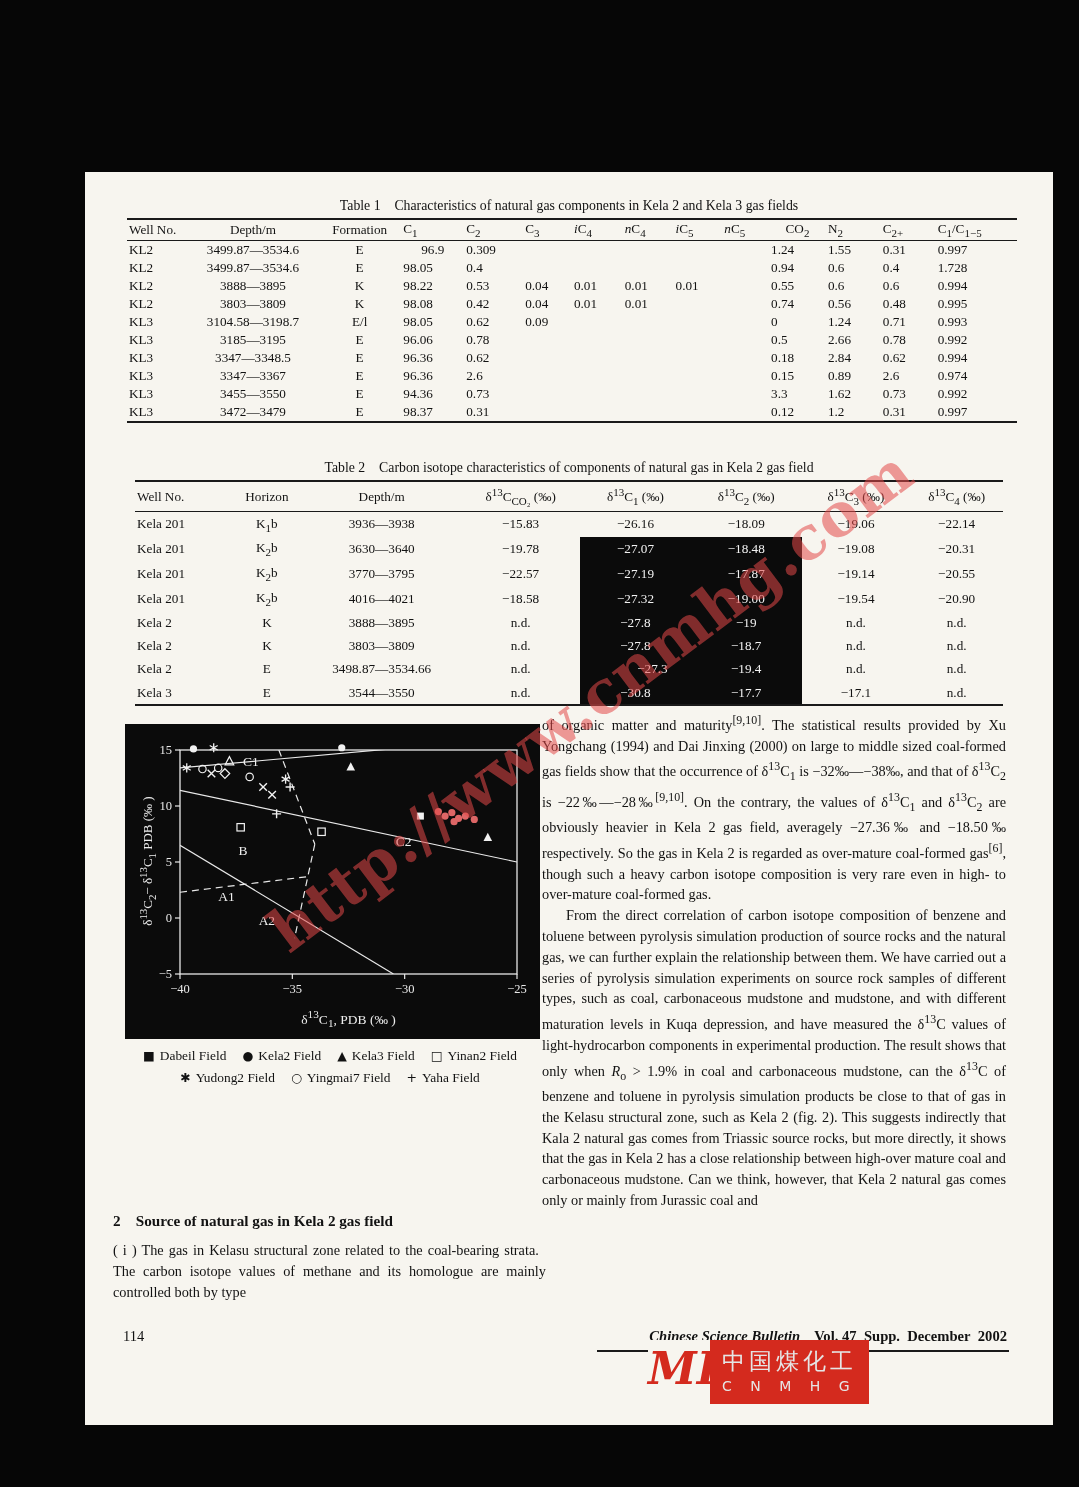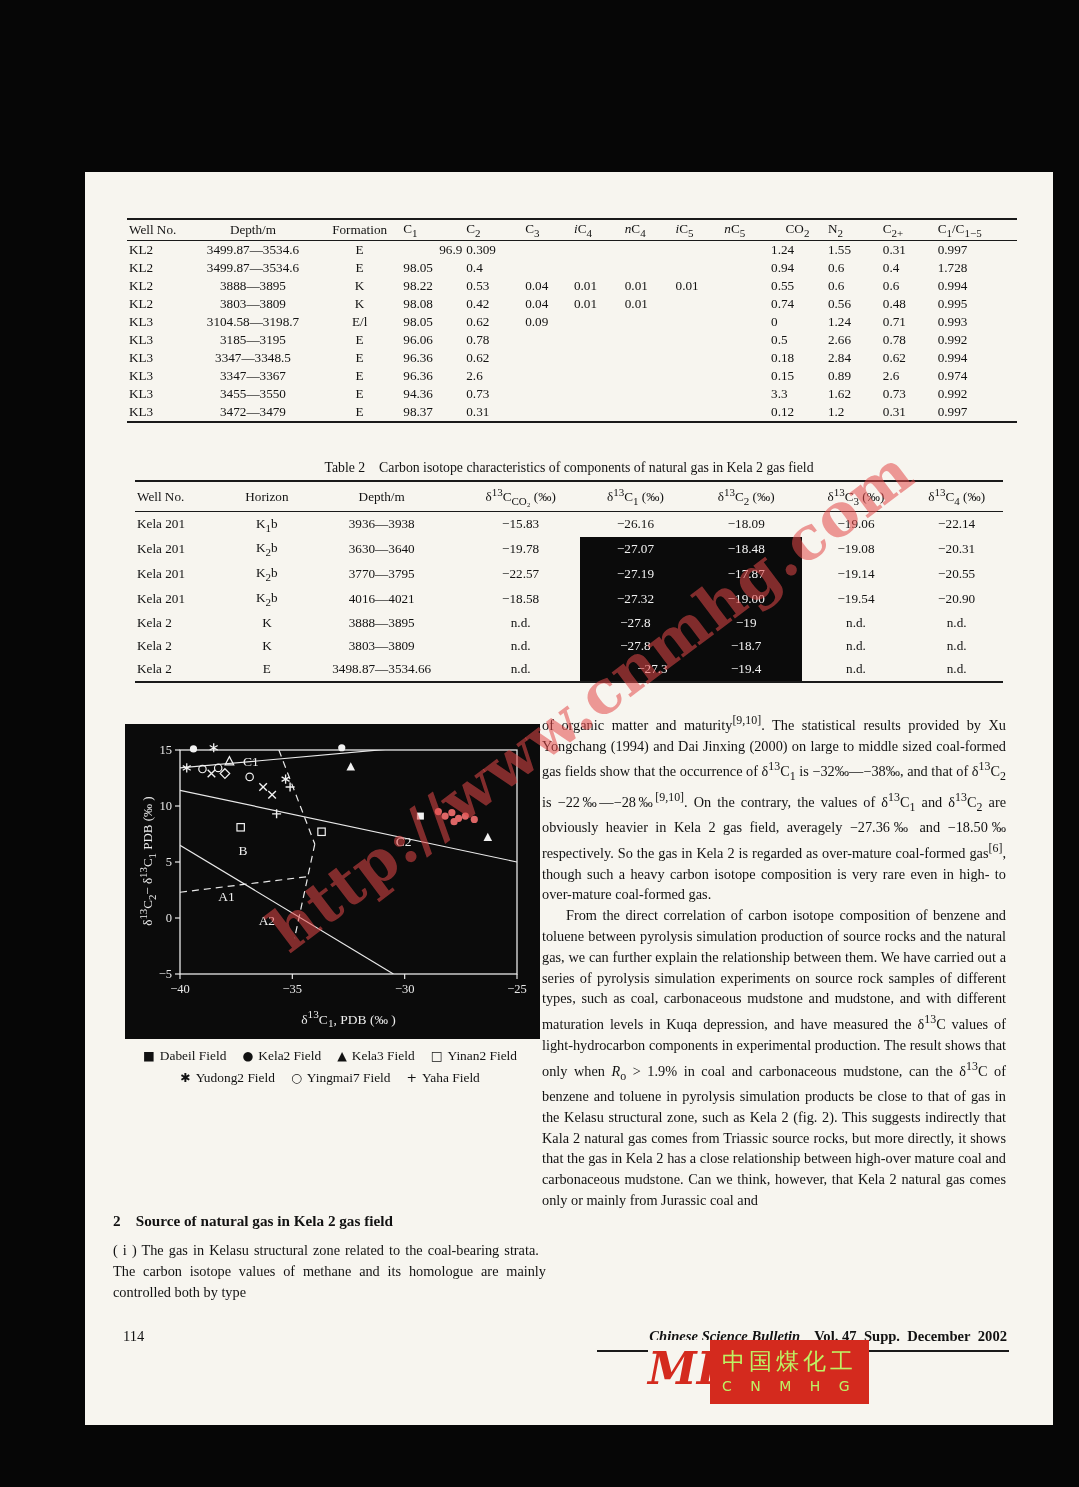--- a/index.html
+++ b/index.html
@@ -41,34 +41,35 @@
   .rcol p + p{text-indent:24px;}
 
   .pnum{position:absolute;left:38px;top:1156px;font-size:14.5px;}
   .footerline{position:absolute;right:46px;top:1156px;font-size:14.6px;font-weight:bold;}
   .jname{font-style:italic;margin-right:14px;}
   .footer-rule{position:absolute;left:512px;top:1178px;width:412px;height:1.5px;background:#1a1a1a;}
 
   .logo{position:absolute;left:563px;top:1168px;height:64px;display:flex;}
   .logo-left{width:62px;height:64px;background:#f7f5ef;color:#d42a1e;font-family:"DejaVu Serif",serif;
              font-style:italic;font-weight:bold;font-size:44px;line-height:58px;text-align:center;}
-  .logo-right{background:#d42a1e;color:#bef264;padding:7px 12px 0 12px;}
+  .logo-right{background:#d42a1e;color:#e5e5e5;padding:7px 12px 0 12px;}
   .logo-cn{font-size:23px;letter-spacing:4px;line-height:28px;font-family:"DejaVu Sans",sans-serif;}
   .logo-en{font-size:14px;letter-spacing:7px;line-height:22px;font-family:"DejaVu Sans",sans-serif;}
 
   .watermark{position:absolute;left:208px;top:698px;width:680px;text-align:center;
              transform:rotate(-37deg);font-family:"DejaVu Serif",serif;font-weight:bold;
              font-size:60px;color:rgba(228,72,72,0.55);letter-spacing:1px;z-index:40;pointer-events:none;}
 </style>
 </head>
 <body>
 
 <div class="scan">
   <div class="page">
 
+    <div class="tbl-title" id="t1title">Table 1 Characteristics of natural gas components in Kela 2 and Kela 3 gas fields</div>
     <table id="table1">
       <colgroup>
           <col style="width: 60px;">
           <col style="width: 128px;">
           <col style="width: 82px;">
           <col style="width: 62px;">
           <col style="width: 58px;">
           <col style="width: 48px;">
           <col style="width: 50px;">
           <col style="width: 50px;">
@@ -95,21 +96,21 @@
             <th style="text-align: left;">N<sub>2</sub></th>
             <th style="text-align: left;">C<sub>2+</sub></th>
             <th style="text-align: left;">C<sub>1</sub>/C<sub>1−5</sub></th>
           </tr>
         </thead>
       <tbody>
           <tr>
             <td style="text-align: left;">KL2</td>
             <td style="text-align: center;">3499.87—3534.6</td>
             <td style="text-align: center;">E</td>
-            <td style="text-align: right; margin-left: 20px;">96.9</td>
+            <td style="text-align: center; margin-left: 20px;">96.9</td>
             <td style="text-align: left;">0.309</td>
             <td style="text-align: left;"></td>
             <td style="text-align: left;"></td>
             <td style="text-align: left;"></td>
             <td style="text-align: left;"></td>
             <td style="text-align: left;"></td>
             <td style="text-align: left;">1.24</td>
             <td style="text-align: left;">1.55</td>
             <td style="text-align: left;">0.31</td>
             <td style="text-align: left;">0.997</td>
@@ -347,20 +348,30 @@
             <td style="text-align: center;">n.d.</td>
           </tr>
           <tr>
             <td style="text-align: left;">Kela 2</td>
             <td style="text-align: center;">E</td>
             <td style="text-align: center;">3498.87—3534.66</td>
             <td style="text-align: center;">n.d.</td>
             <td class="dark" style="text-align: center; padding-left: 36px;">−27.3</td>
             <td class="dark" style="text-align: center;">−19.4</td>
             <td style="text-align: center;">n.d.</td>
+            <td style="text-align: center;">n.d.</td>
+          </tr>
+          <tr>
+            <td style="text-align: left;">Kela 3</td>
+            <td style="text-align: center;">E</td>
+            <td style="text-align: center;">3544—3550</td>
+            <td style="text-align: center;">n.d.</td>
+            <td class="dark" style="text-align: center;">−30.8</td>
+            <td class="dark" style="text-align: center;">−17.7</td>
+            <td style="text-align: center;">−17.1</td>
             <td style="text-align: center;">n.d.</td>
           </tr>
         </tbody>
     </table>
 
     <div class="figurebox">
       <svg id="plot" width="415" height="315">
           <defs>
             <clipPath id="pc">
               <rect x="55" y="26" width="337" height="224"></rect>

